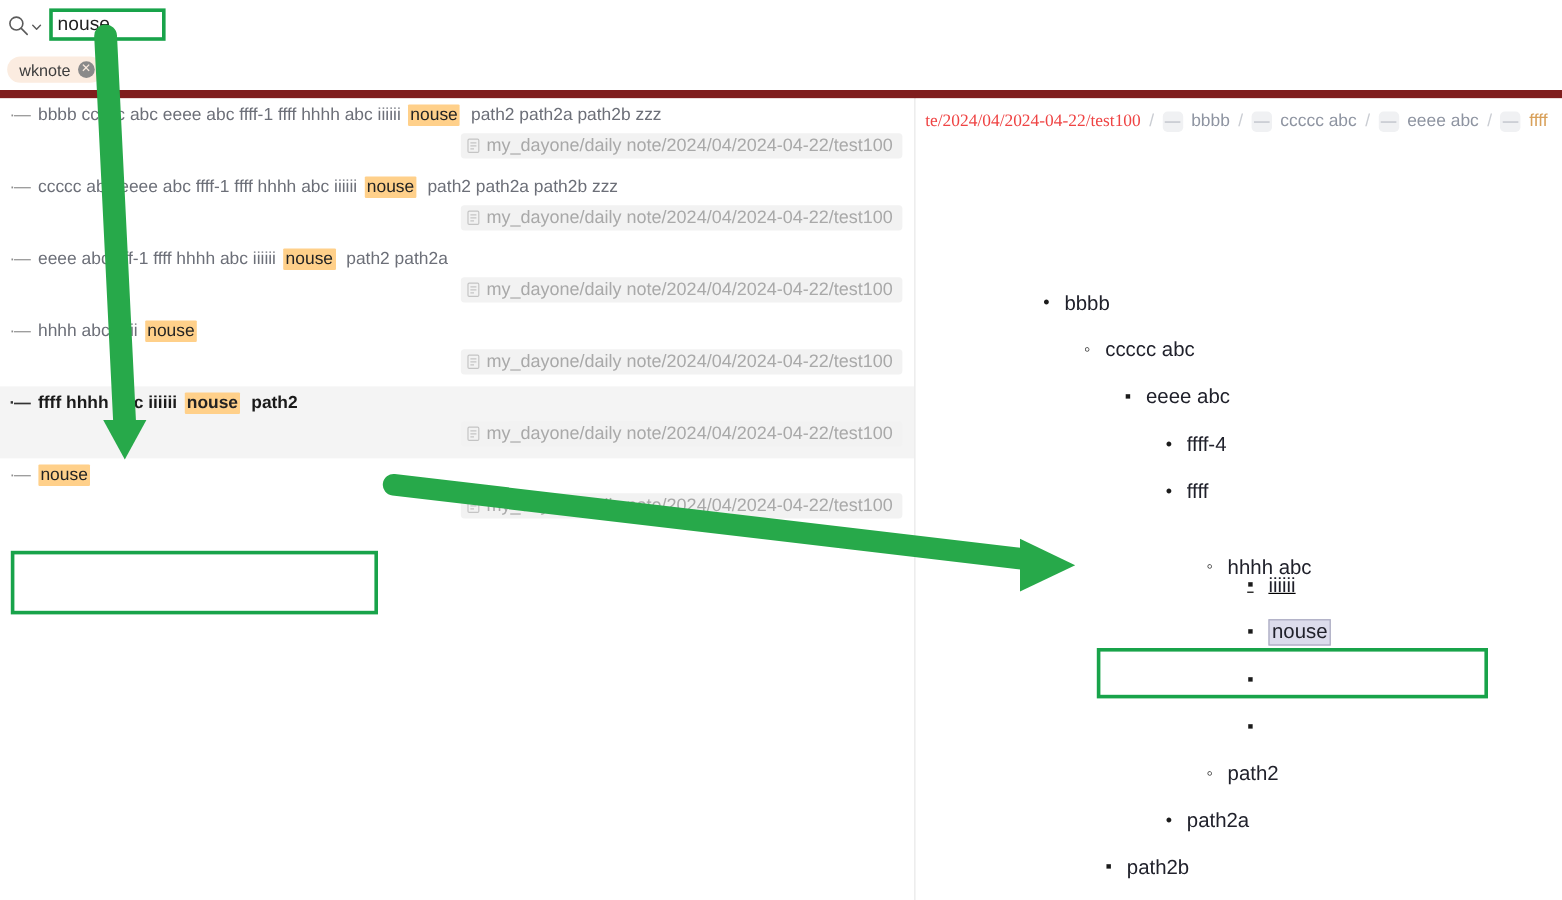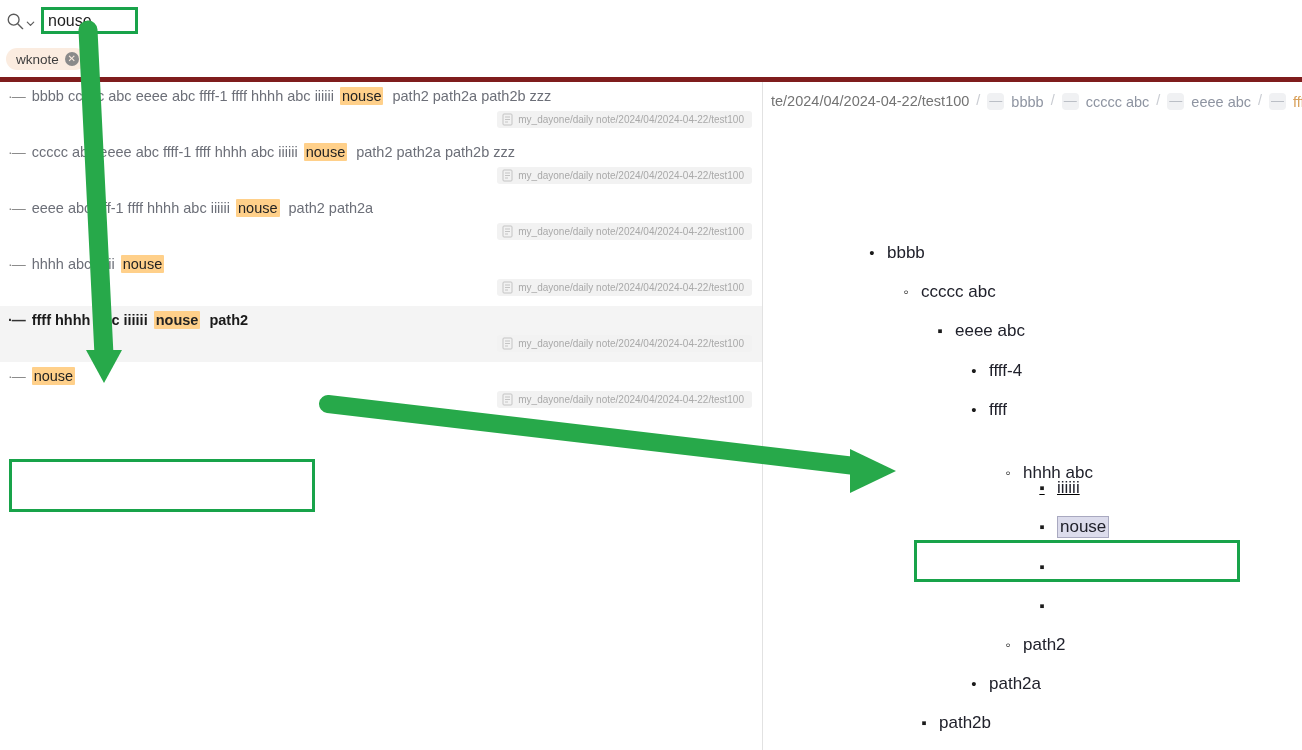--- a/index.html
+++ b/index.html
@@ -52,21 +52,21 @@
     line-height: 20px;
   }
 
   
   .tag-row {
     position: absolute; left: 0; top: 41px;
     width: 1302px; height: 41px;
     background: #ffffff;
     display: flex; align-items: center;
     padding-left: 6px;
-    border-bottom: 5px solid #7f1d1d;
+    border-bottom: 7px solid #7f1d1d;
   }
   .tag-chip {
     display: inline-flex; align-items: center;
     gap: 6px;
     background: #fbece0;
     border-radius: 11px;
     padding: 2px 7px 2px 10px;
     height: 22px;
   }
   .tag-chip .label {
@@ -136,21 +136,21 @@
 
   .path-row {
     display: flex; justify-content: flex-end;
     padding: 1px 10px 10px 0;
   }
   .path-chip {
     display: inline-flex; align-items: center; gap: 5px;
     background: #f2f2f2;
     border-radius: 3px;
     padding: 2px 8px 2px 5px;
-    font-size: 10px;
+    font-size: 15px;
     color: #a9a9a9;
   }
   .doc-icon { width: 11px; height: 13px; flex: 0 0 auto; color: #c4c4c4; }
 
   
   .callout-box {
     position: absolute;
     border: 3px solid #18a34a;
     background: transparent;
     pointer-events: none;
@@ -162,21 +162,21 @@
   .breadcrumb {
     position: absolute; left: 0; top: 0;
     width: 539px; height: 38px;
     display: flex; align-items: center;
     padding-left: 8px;
     font-size: 14.5px;
     color: #9aa0ad;
     white-space: nowrap;
     overflow: hidden;
   }
-  .crumb-path { color: #737373; }
+  .crumb-path { color: #ef4444; font-family: Liberation Serif, serif; }
   .crumb-sep { color: #c9ccd2; margin: 0 7px; }
   .crumb-item { display: inline-flex; align-items: center; gap: 7px; }
   .crumb-bullet {
     display: inline-block;
     width: 17px; height: 17px;
     border-radius: 4px;
     background: #f0f1f3;
     color: #b4b8c0;
     text-align: center;
     line-height: 15px;

